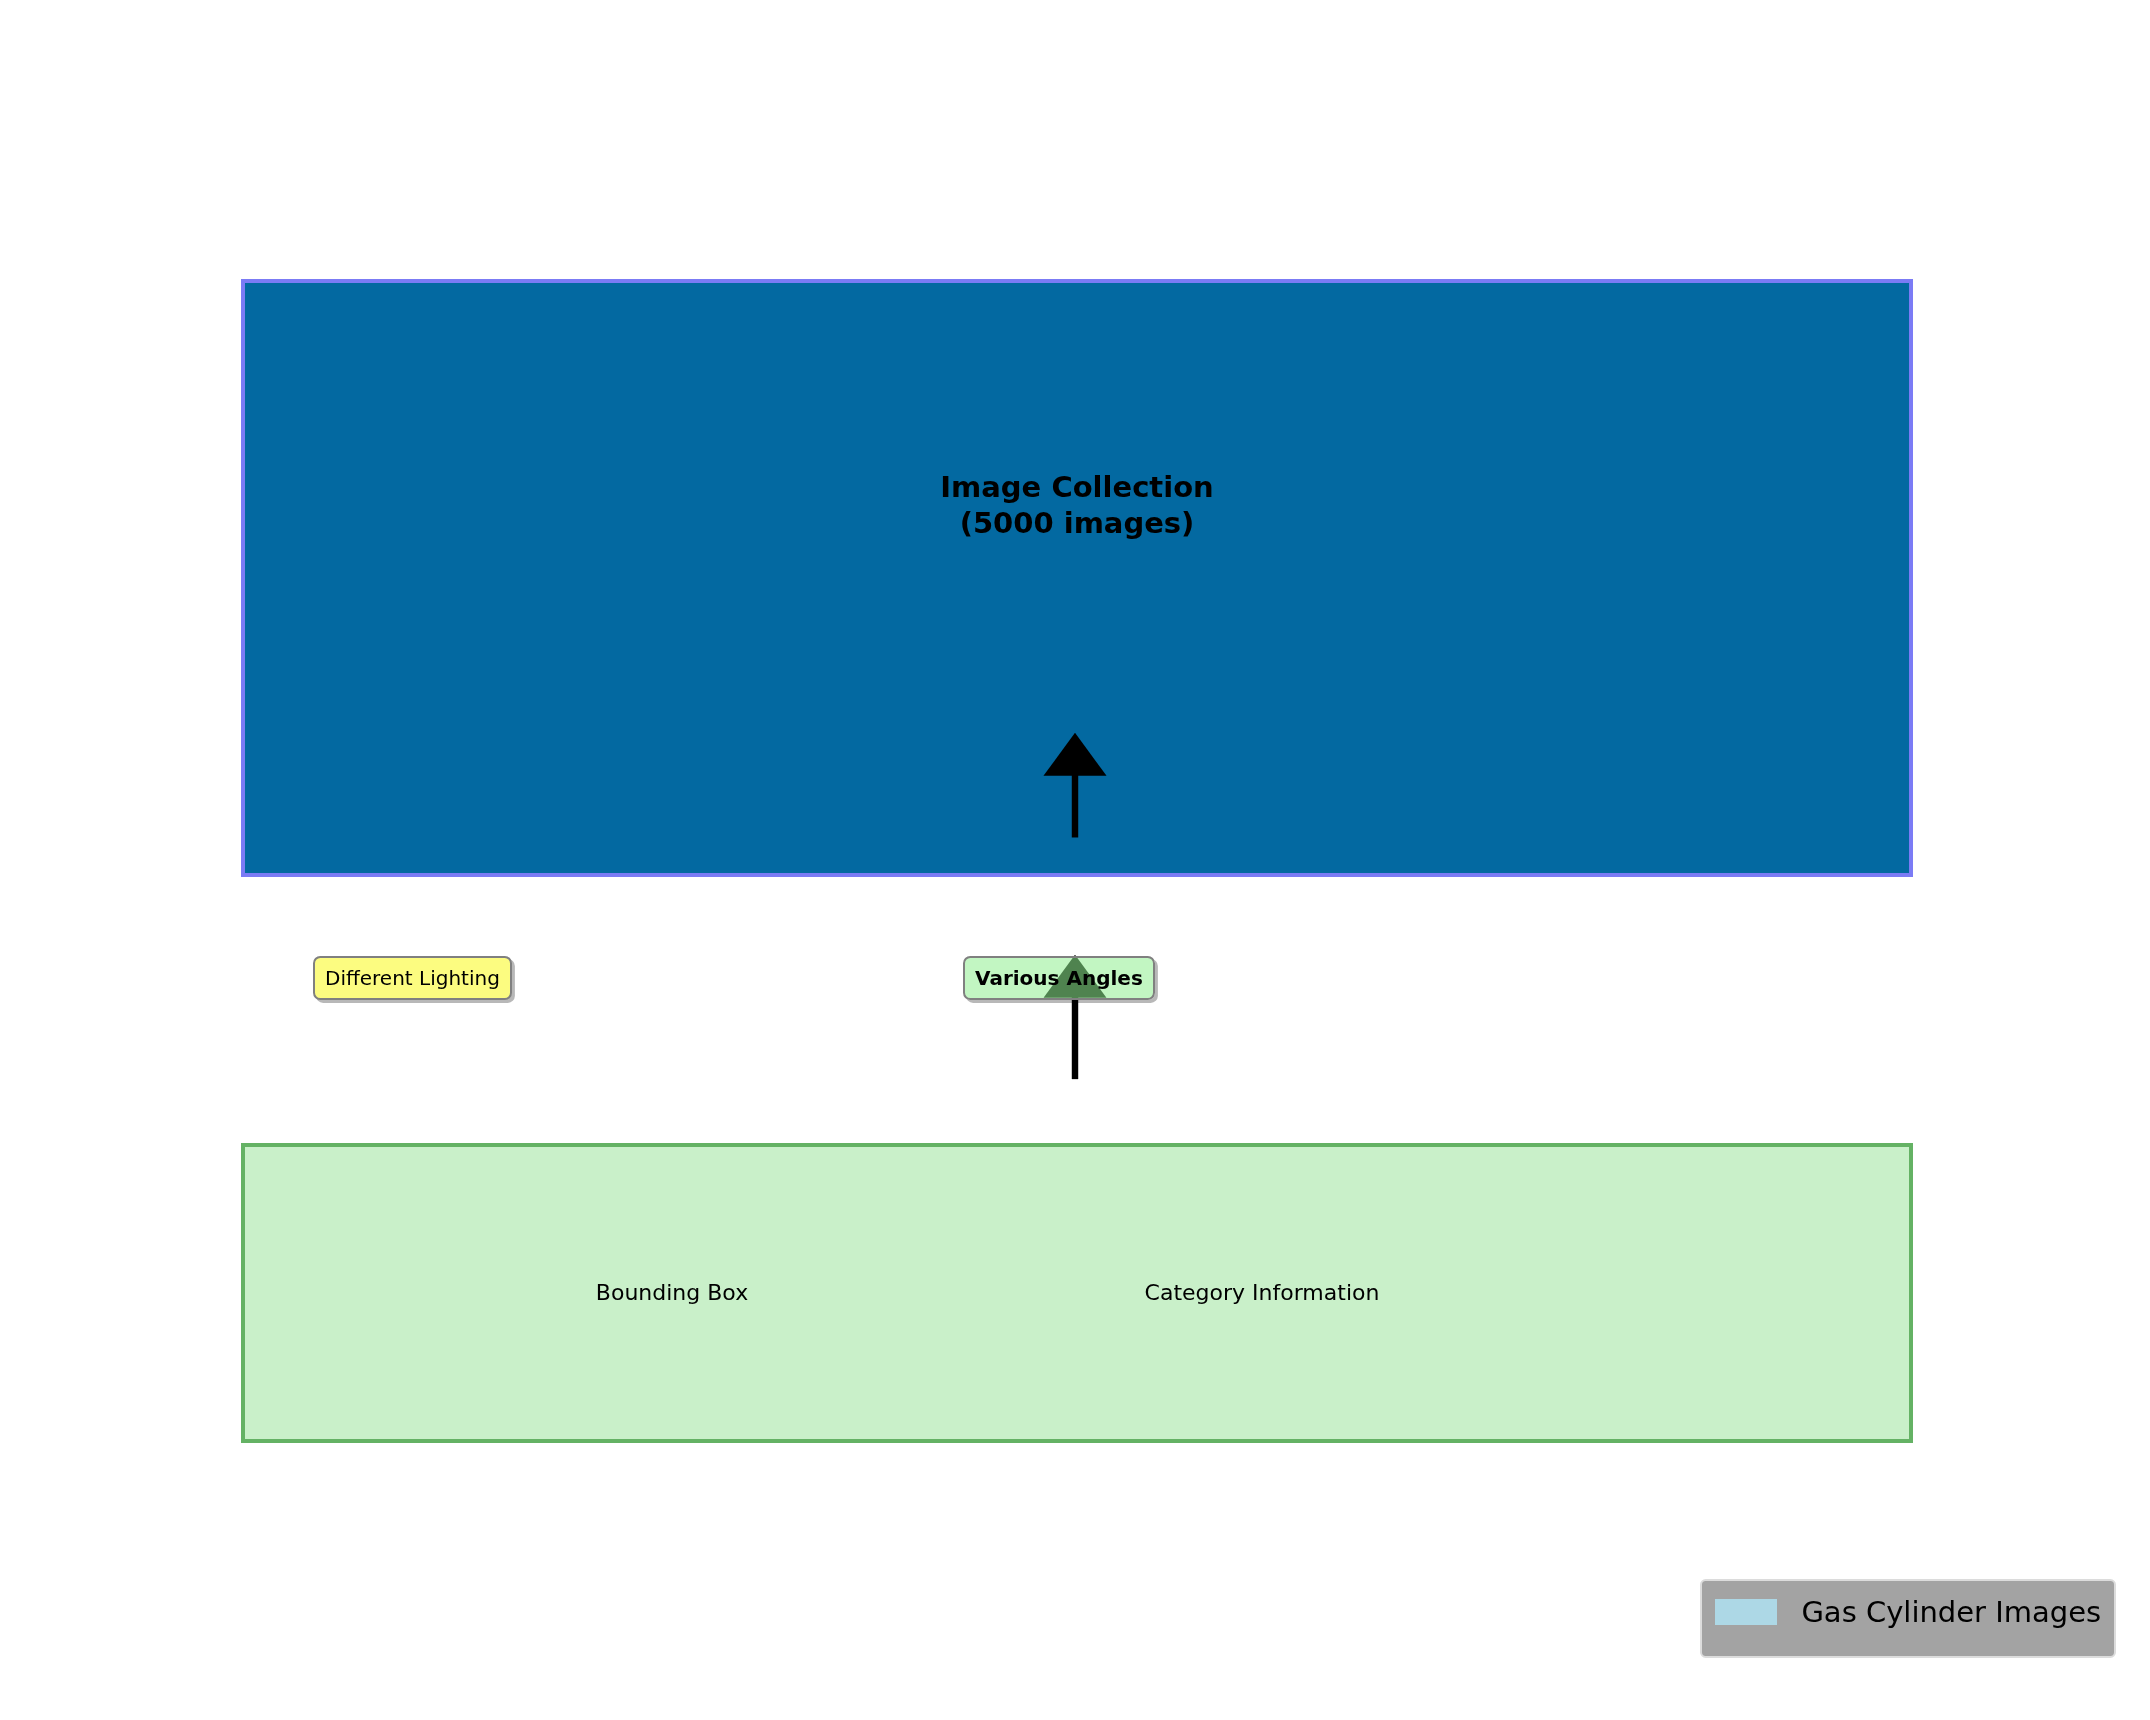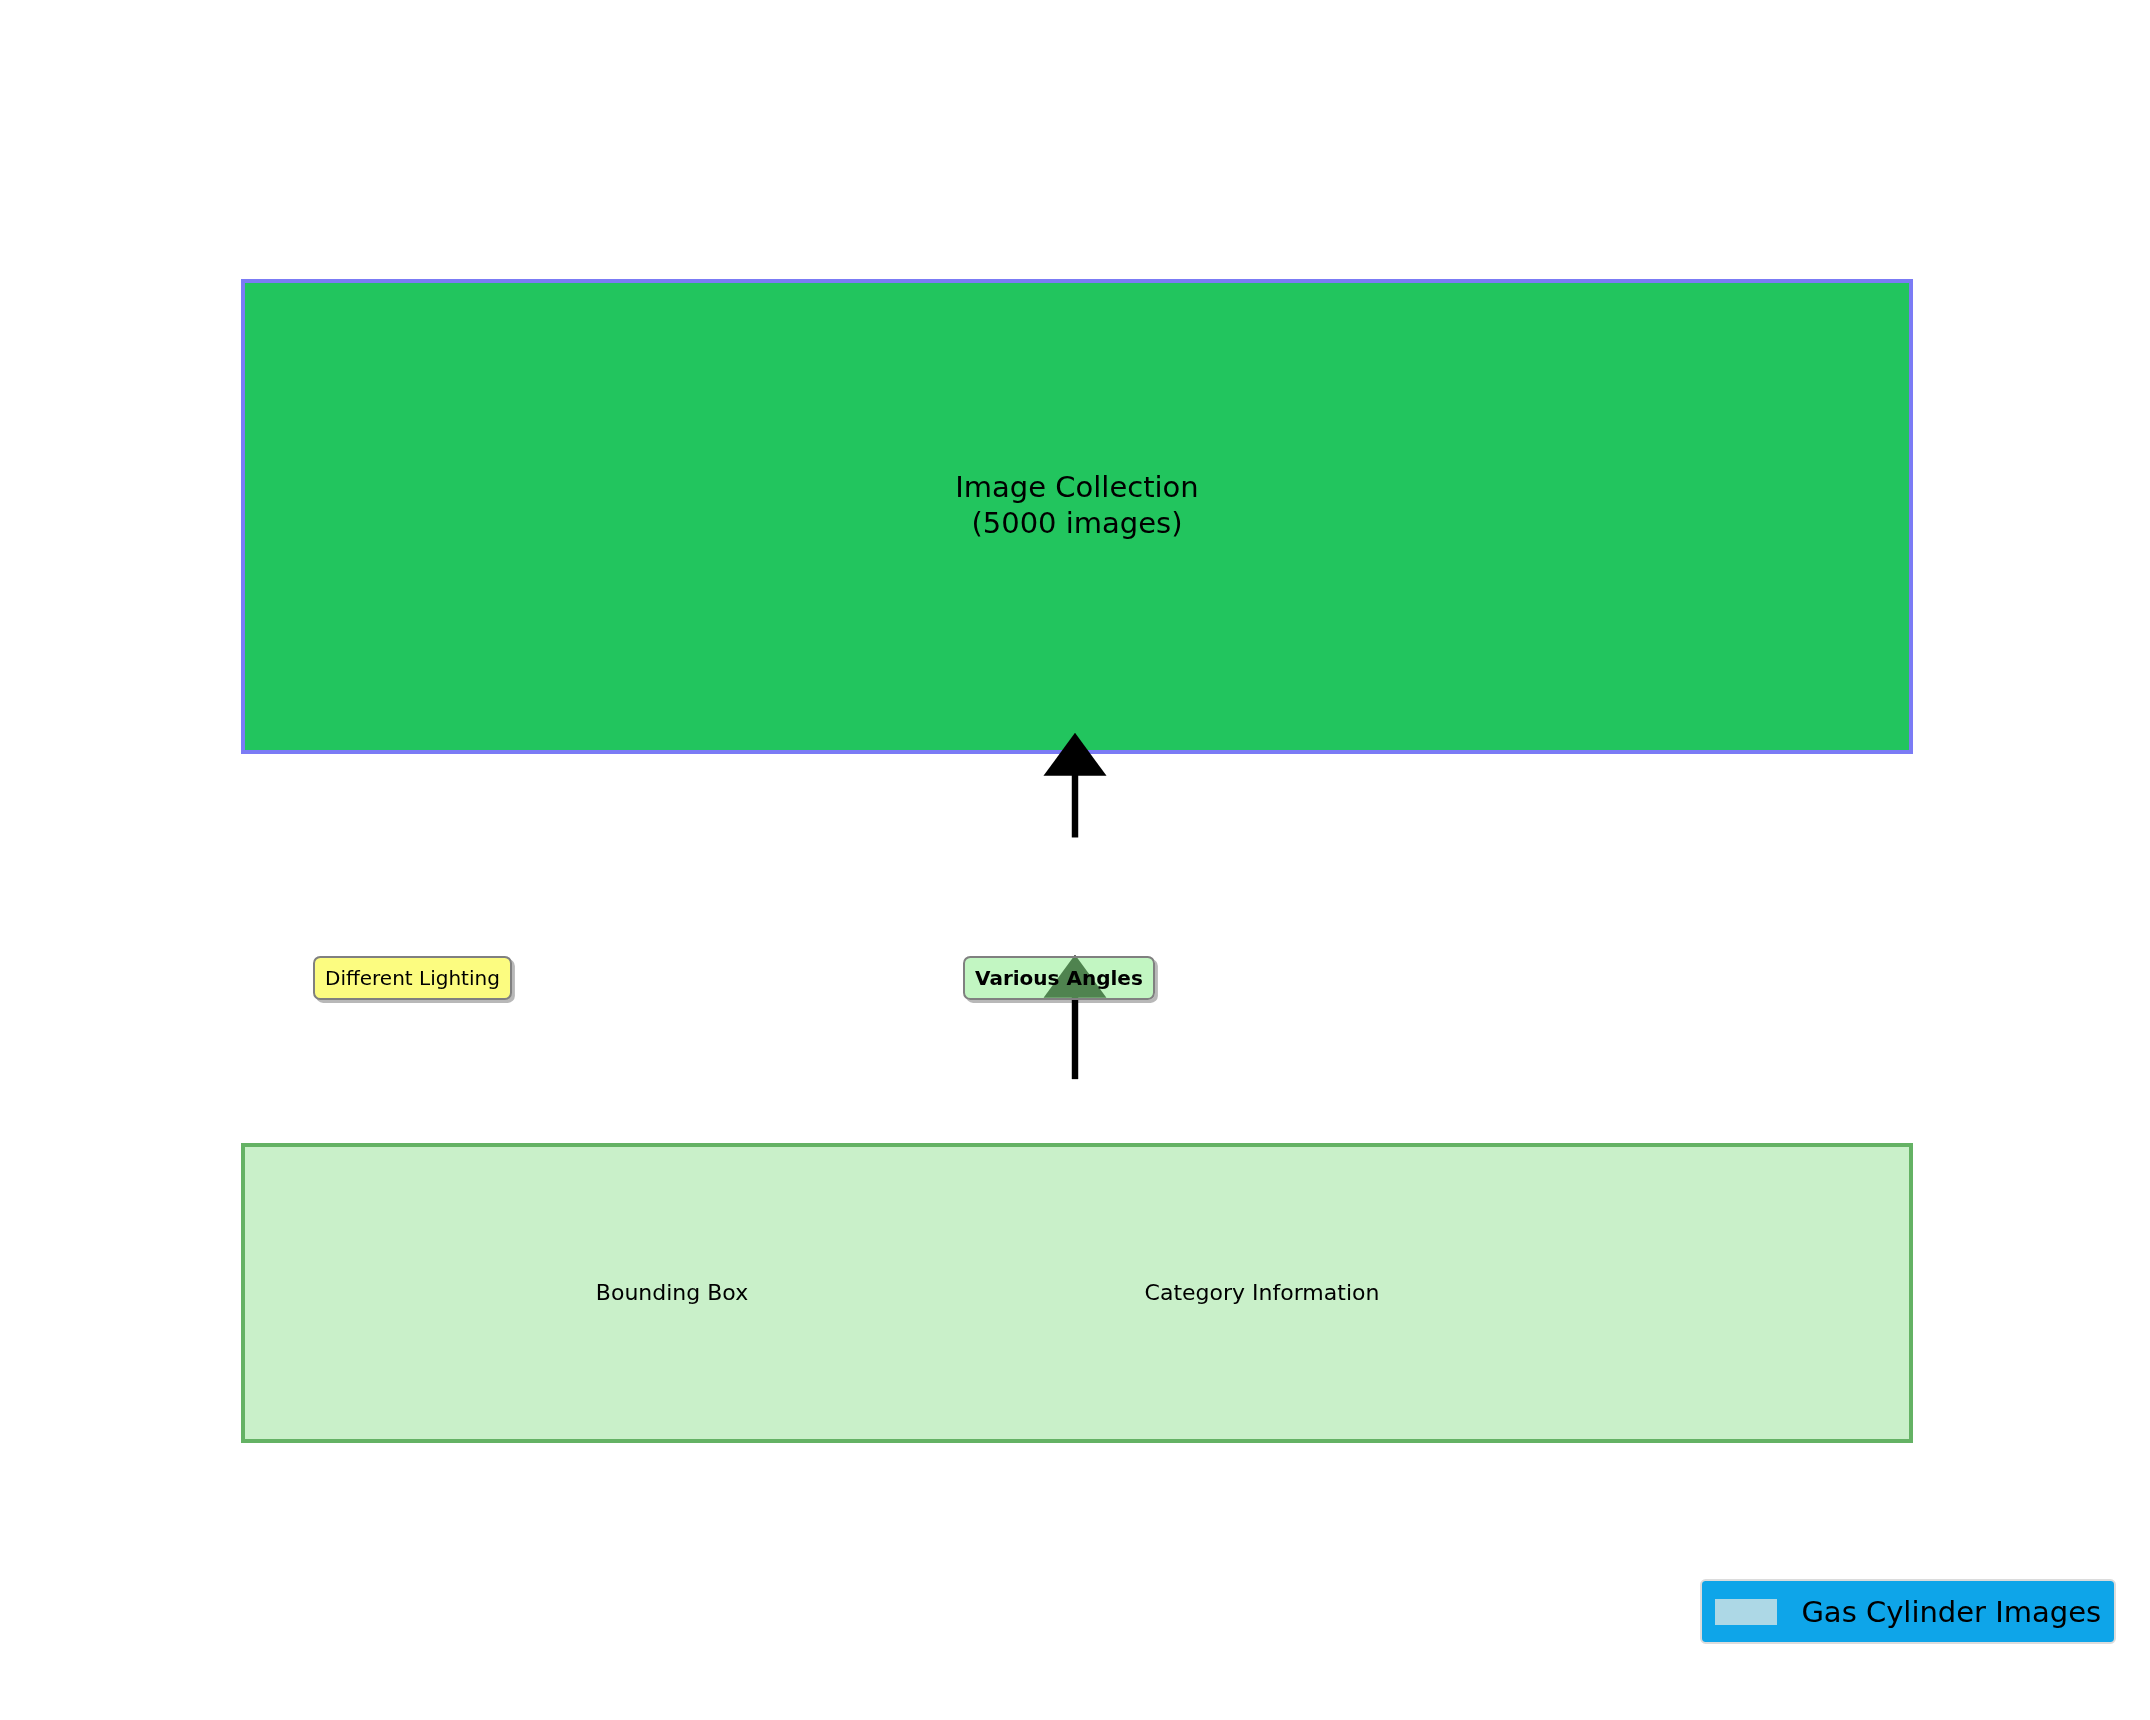--- a/index.html
+++ b/index.html
@@ -53,23 +53,24 @@
     font-size: 29px;
     line-height: 1.25;
     color: #000000;
     white-space: pre-line;
   }
 
   #box-gas-cylinder {
     left: 241px;
     top: 279px;
     width: 1672px;
-    height: 475px;
-    background: #22c55e;
+    height: 598px;
+    background: #0369a1;
     border: 4.3px solid #7b7bf5;
+    font-weight: bold;
   }
   #box-gas-cylinder .bigbox-label {
     left: 0;
     right: 0;
     top: 186px;
   }
 
   #box-damper {
     left: 241px;
     top: 1143px;
@@ -137,24 +138,24 @@
   #arrow-upper { left: 1032px; top: 717px; z-index: 5; }
   #arrow-lower { left: 1032px; top: 939px; z-index: 3; }
 
   
   #legend {
     position: absolute;
     left: 1700px;
     top: 1579px;
     width: 416px;
     box-sizing: border-box;
-    background: #0ea5e9;
+    background: #a3a3a3;
     border: 2.2px solid #dcdcdc;
     border-radius: 5.7px;
-    padding: 10px 13px 9px 13px;
+    padding: 10px 13px 23px 13px;
   }
   .legend-row {
     display: flex;
     align-items: center;
     height: 42px;
   }
   .legend-swatch {
     width: 62px;
     height: 26px;
     flex: 0 0 auto;

